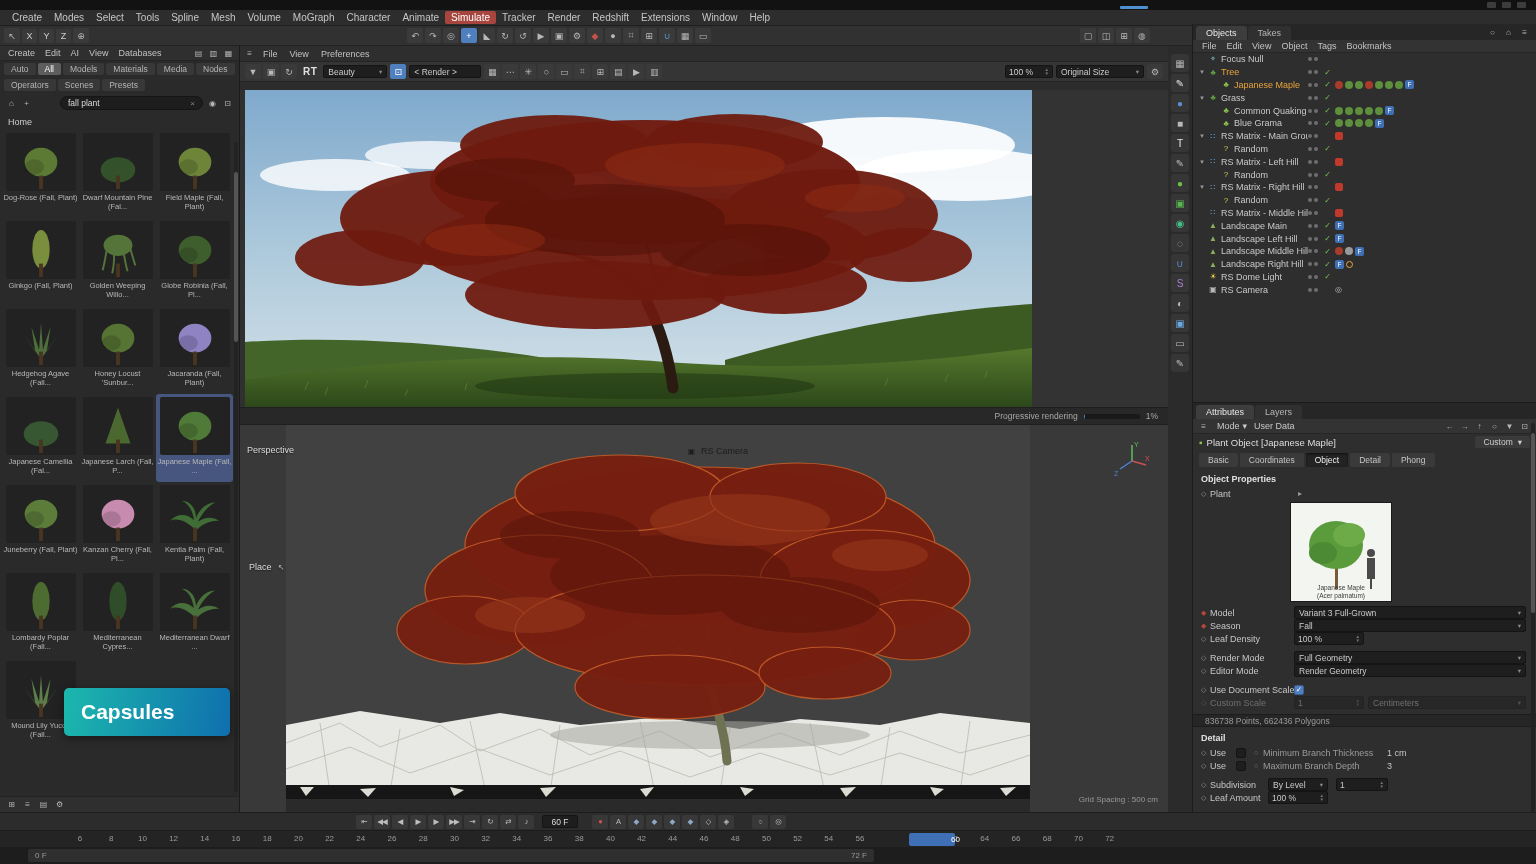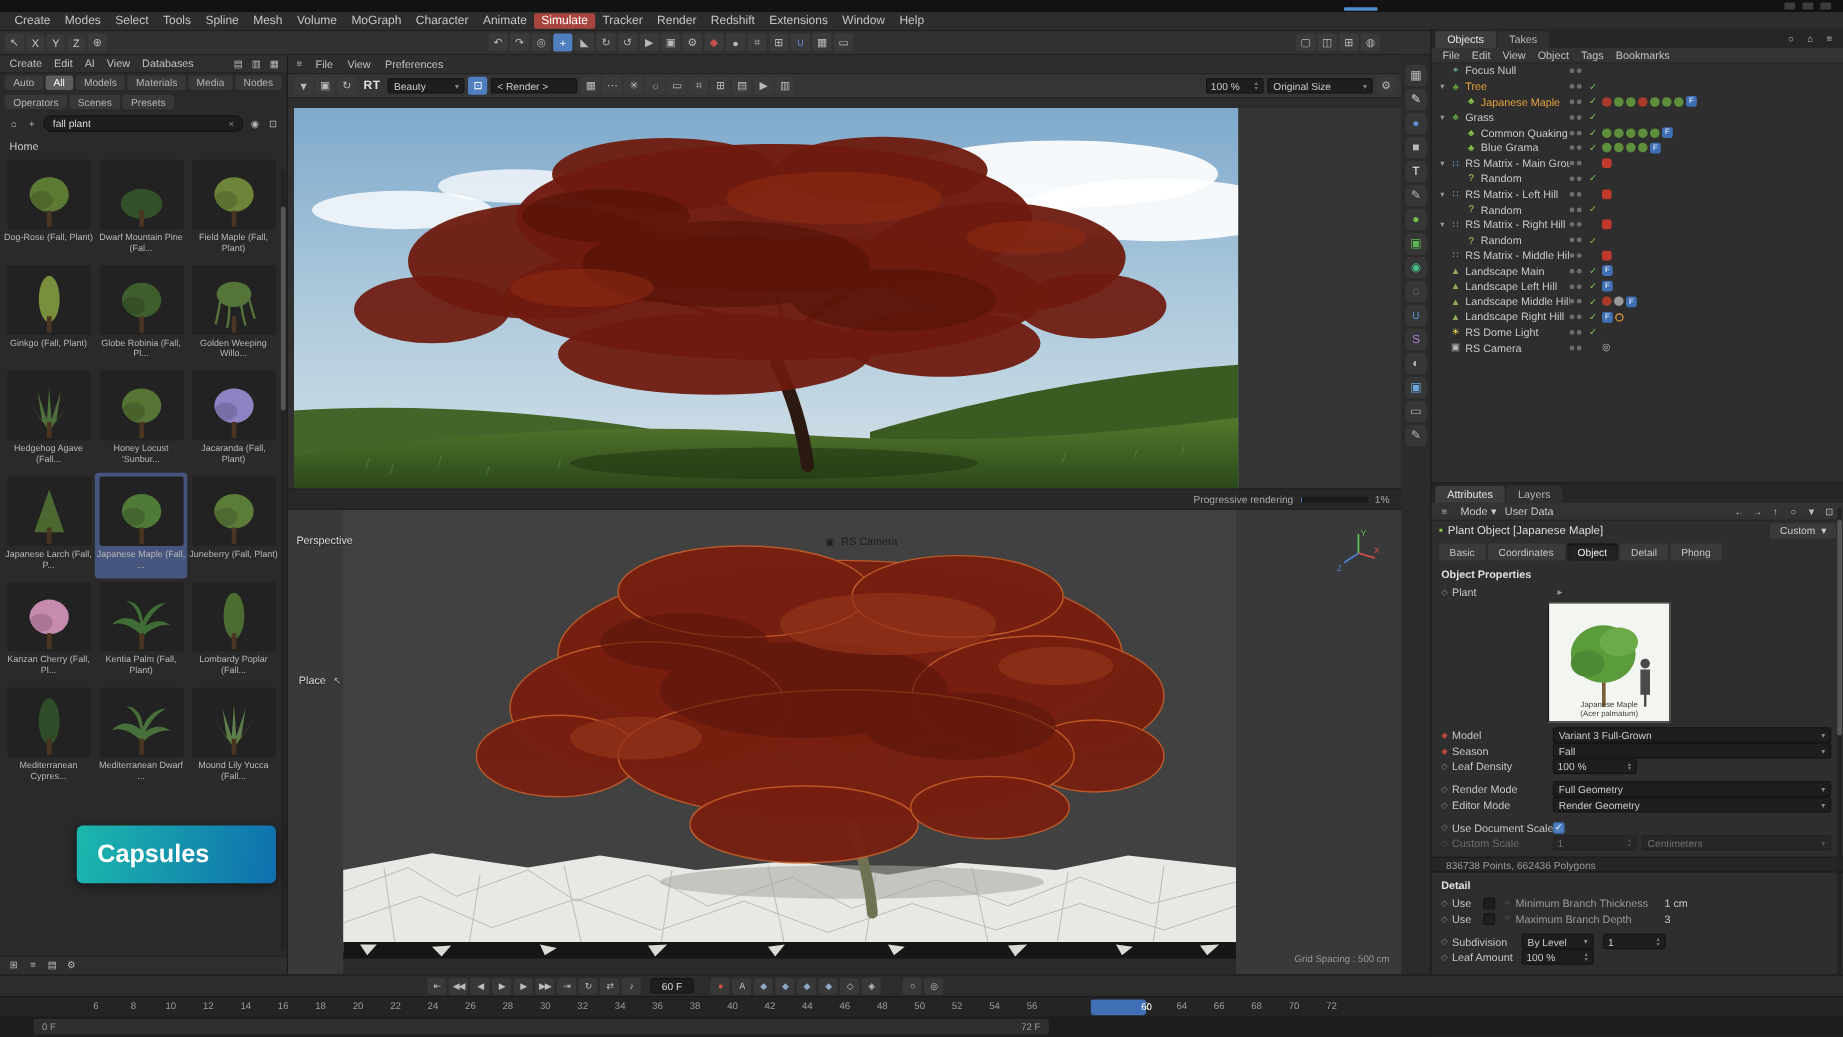--- a/index.html
+++ b/index.html
@@ -27,21 +27,21 @@
 
 
 #asset-browser{position:absolute;left:0;top:46px;width:240px;height:766px;background:#2a2a2a;border-right:1px solid #1b1b1b;overflow:hidden;}
 .ab-menu{height:15px;display:flex;align-items:center;font-size:9px;background:#2f2f2f;border-bottom:1px solid #242424;padding-left:3px;}
 .ab-mi{padding:0 5px;color:#c2c2c2;}
 #ab-menu-icons{margin-left:auto;display:flex;gap:2px;padding-right:4px;}
 .ab-tabs{display:flex;gap:2px;padding:2px 4px;font-size:8.5px;}
 .ab-tab{padding:1px 7px;background:#383838;border-radius:2px;color:#b5b5b5;white-space:nowrap;}
 .ab-tab.active{background:#5d5d5d;color:#fff;}
 .ab-search{display:flex;align-items:center;gap:3px;padding:3px 5px 2px;}
-.ab-input{flex:1;height:14px;background:#1d1d1d;border:1px solid #151515;border-radius:7px;color:#ddd;font-size:8.5px;padding:0 7px;display:flex;align-items:center;justify-content:space-between;}
+.ab-input{flex:1;height:14px;background:#1d1d1d;border:1px solid #151515;border-radius:7px;color:#ddd;font-size:8.5px;padding:0 7px;display:flex;align-items:center;justify-content:space-between;margin-left:24px;}
 .ab-input .clear{color:#888;font-size:8px;}
 .ab-path{font-size:9px;color:#cfcfcf;padding:5px 8px 3px;}
 .ab-grid{display:flex;flex-wrap:wrap;padding:0 2px;}
 .ab-cell{width:77px;height:88px;display:flex;flex-direction:column;align-items:center;padding-top:3px;border-radius:3px;}
 .ab-cell.selected{background:#46567e;}
 .ab-thumb{width:70px;height:58px;background:#222;border-radius:2px;display:flex;align-items:flex-end;justify-content:center;overflow:hidden;flex:none;}
 .ab-label{font-size:7.5px;line-height:9px;color:#b8b8b8;text-align:center;margin-top:2px;max-height:18px;overflow:hidden;padding:0 1px;}
 .ab-footer{position:absolute;left:0;bottom:0;width:100%;height:16px;background:#2f2f2f;border-top:1px solid #232323;display:flex;align-items:center;gap:3px;padding:0 5px;}
 .ab-scroll{position:absolute;right:1px;top:96px;width:4px;height:650px;background:#232323;border-radius:2px;}
 .ab-scroll i{position:absolute;top:30px;left:0;width:4px;height:170px;background:#555;border-radius:2px;display:block;}
@@ -286,40 +286,40 @@
             <svg viewBox="0 0 64 54" width="64" height="52">
               <ellipse cx="32" cy="23" rx="9" ry="20" fill="#7a8f3e"></ellipse>
               <rect x="30" y="38" width="4" height="14" fill="#4a3520"></rect>
             </svg>
           </div>
           <div class="ab-label">Ginkgo (Fall, Plant)</div>
         </div>
         <div class="ab-cell">
           <div class="ab-thumb">
             <svg viewBox="0 0 64 54" width="64" height="52">
+              <ellipse cx="32" cy="19" rx="15" ry="11" fill="#55743a"></ellipse>
+              <path d="M20 25 Q18 38 16 45 M28 27 Q28 40 26 48 M38 27 Q40 40 42 46 M45 23 Q48 34 50 40" stroke="#55743a" fill="none" stroke-width="2"></path>
+              <rect x="30" y="38" width="4" height="14" fill="#4a3520"></rect>
+            </svg>
+          </div>
+          <div class="ab-label">Golden Weeping Willo...</div>
+        </div>
+        <div class="ab-cell">
+          <div class="ab-thumb">
+            <svg viewBox="0 0 64 54" width="64" height="52">
               <ellipse cx="32" cy="24" rx="17" ry="15" fill="#3f5e2d"></ellipse>
               <ellipse cx="25" cy="29" rx="10" ry="8" fill="#000" opacity="0.15"></ellipse>
               <rect x="30" y="38" width="4" height="14" fill="#4a3520"></rect>
             </svg>
           </div>
           <div class="ab-label">Globe Robinia (Fall, Pl...</div>
         </div>
         <div class="ab-cell">
           <div class="ab-thumb">
             <svg viewBox="0 0 64 54" width="64" height="52">
-              <ellipse cx="32" cy="19" rx="15" ry="11" fill="#55743a"></ellipse>
-              <path d="M20 25 Q18 38 16 45 M28 27 Q28 40 26 48 M38 27 Q40 40 42 46 M45 23 Q48 34 50 40" stroke="#55743a" fill="none" stroke-width="2"></path>
-              <rect x="30" y="38" width="4" height="14" fill="#4a3520"></rect>
-            </svg>
-          </div>
-          <div class="ab-label">Golden Weeping Willo...</div>
-        </div>
-        <div class="ab-cell">
-          <div class="ab-thumb">
-            <svg viewBox="0 0 64 54" width="64" height="52">
               <path d="M32 46 L14 20 L26 38 L22 12 L30 36 L32 8 L34 36 L42 12 L38 38 L50 20 Z" fill="#4e6f3c"></path>
               <rect x="30" y="38" width="4" height="14" fill="#4a3520"></rect>
             </svg>
           </div>
           <div class="ab-label">Hedgehog Agave (Fall...</div>
         </div>
         <div class="ab-cell">
           <div class="ab-thumb">
             <svg viewBox="0 0 64 54" width="64" height="52">
               <ellipse cx="32" cy="24" rx="17" ry="15" fill="#567434"></ellipse>
@@ -331,20 +331,29 @@
         </div>
         <div class="ab-cell">
           <div class="ab-thumb">
             <svg viewBox="0 0 64 54" width="64" height="52">
               <ellipse cx="32" cy="24" rx="17" ry="15" fill="#8f83c4"></ellipse>
               <ellipse cx="25" cy="29" rx="10" ry="8" fill="#000" opacity="0.15"></ellipse>
               <rect x="30" y="38" width="4" height="14" fill="#4a3520"></rect>
             </svg>
           </div>
           <div class="ab-label">Jacaranda (Fall, Plant)</div>
+        </div>
+        <div class="ab-cell">
+          <div class="ab-thumb">
+            <svg viewBox="0 0 64 54" width="64" height="52">
+              <ellipse cx="32" cy="32" rx="18" ry="13" fill="#375632"></ellipse>
+              <rect x="30" y="38" width="4" height="14" fill="#4a3520"></rect>
+            </svg>
+          </div>
+          <div class="ab-label">Japanese Camellia (Fal...</div>
         </div>
         <div class="ab-cell">
           <div class="ab-thumb">
             <svg viewBox="0 0 64 54" width="64" height="52">
               <polygon points="32,5 45,42 19,42" fill="#4a682f"></polygon>
               <rect x="30" y="38" width="4" height="14" fill="#4a3520"></rect>
             </svg>
           </div>
           <div class="ab-label">Japanese Larch (Fall, P...</div>
         </div>

